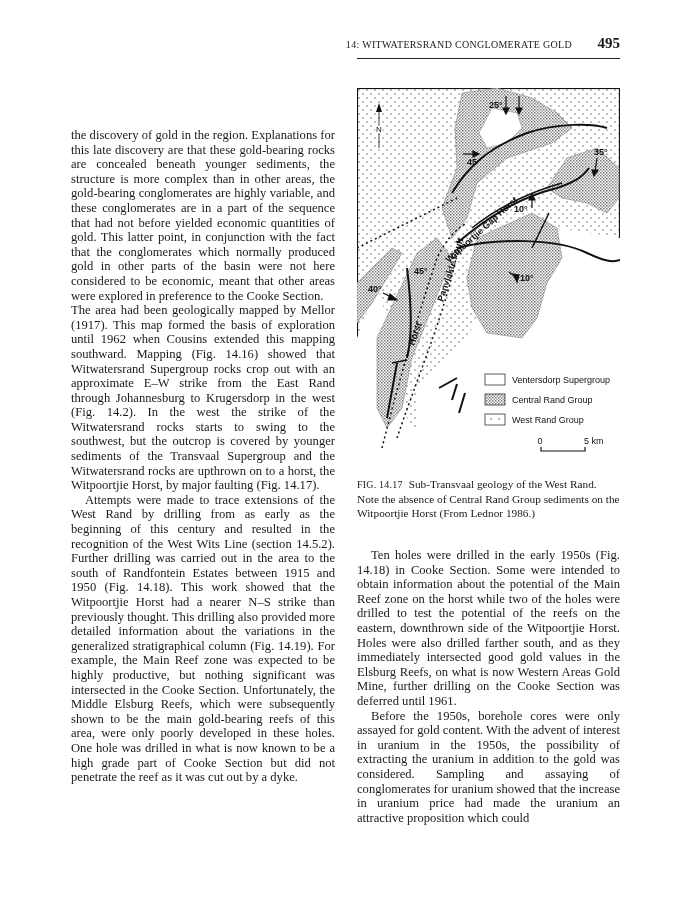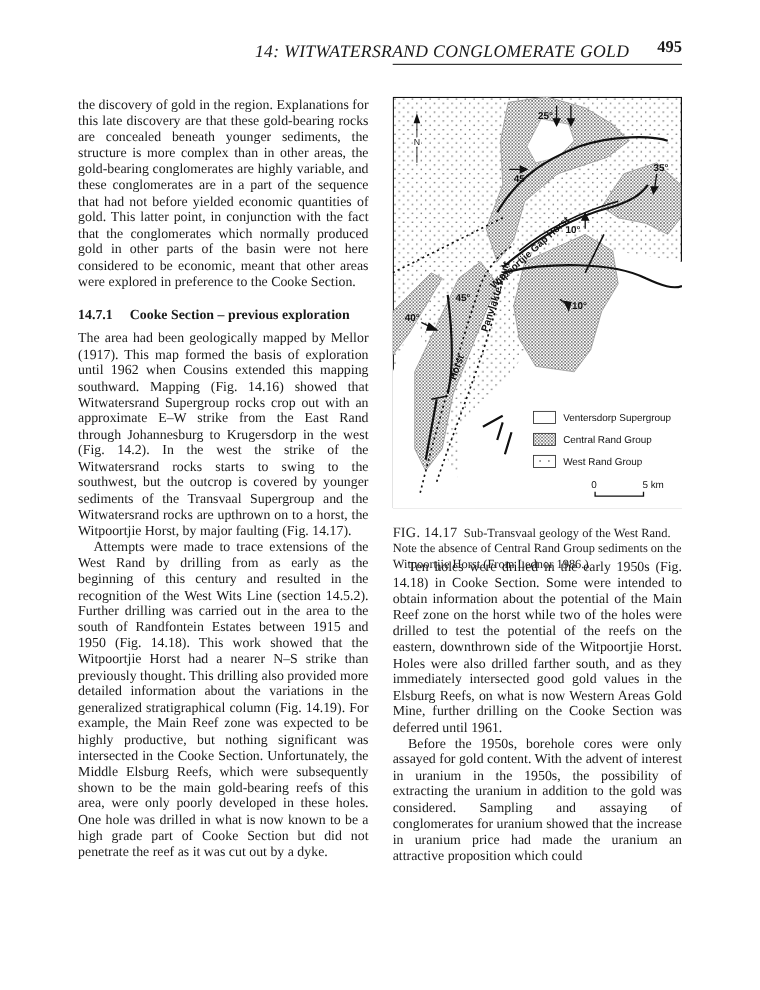--- a/index.html
+++ b/index.html
@@ -1,49 +1,46 @@
 <!DOCTYPE html>
 <html><head>
 <meta charset="utf-8">
 <style>
   html,body{margin:0;padding:0;background:#fff;}
   body{width:691px;height:900px;position:relative;overflow:hidden;color:#1a1a1a;
        font-family:"Liberation Serif","DejaVu Serif",serif;}
   .running-head{position:absolute;left:357px;top:36px;width:263px;height:20px;}
-  .rh-title{position:absolute;right:48px;top:3px;font-size:16px;letter-spacing:0.3px;white-space:nowrap;font-style:italic;}
+  .rh-title{position:absolute;right:48px;top:3px;font-size:10px;letter-spacing:0.3px;white-space:nowrap;}
   .rh-page{position:absolute;right:0;top:-1px;font-size:15px;font-weight:bold;}
   .rh-rule{position:absolute;left:0;right:0;top:22px;border-top:1px solid #222;}
-  .col{position:absolute;font-size:12.6px;line-height:14.6px;text-align:justify;hyphens:manual;}
+  .col{position:absolute;font-size:12.6px;line-height:14.6px;text-align:justify;hyphens:manual;margin-top:40px;}
   .col p{margin:0;}
   .col p.indent{text-indent:14px;}
   .col-left{left:71px;top:88px;width:264px;}
   .col-right{left:357px;top:508px;width:263px;}
   h3.sect{font-size:12.6px;font-weight:bold;margin:16px 0 6px 0;line-height:15px;}
   h3.sect .num{display:inline-block;width:47px;}
   .figure{position:absolute;left:357px;top:88px;width:263px;height:374px;}
   .figure svg{display:block;}
   .caption{position:absolute;left:357px;top:477px;width:263px;font-size:11.3px;line-height:14px;}
-  .caption .fig-label{font-size:13px;letter-spacing:0.2px;margin-right:6px;}
+  .caption .fig-label{font-size:10px;letter-spacing:0.2px;margin-right:6px;}
   .legend-text{font-family:"Liberation Sans","DejaVu Sans",sans-serif;font-size:9px;fill:#111;}
   .map-label{font-family:"Liberation Sans","DejaVu Sans",sans-serif;font-size:9px;font-weight:bold;fill:#111;}
 </style>
 </head>
 <body>
 
 <div class="running-head">
   <span class="rh-title">14: WITWATERSRAND CONGLOMERATE GOLD</span>
   <span class="rh-page">495</span>
   <div class="rh-rule"></div>
 </div>
 
 <div class="col col-left">
   <p>the discovery of gold in the region. Explanations for this late discovery are that these gold-bearing rocks are concealed beneath younger sediments, the structure is more complex than in other areas, the gold-bearing conglomerates are highly variable, and these conglomerates are in a part of the sequence that had not before yielded economic quantities of gold. This latter point, in conjunction with the fact that the conglomerates which normally produced gold in other parts of the basin were not here considered to be economic, meant that other areas were explored in preference to the Cooke Section.</p>
-  <h3 class="sect">
-    <span class="num">14.7.1</span><span>Cooke Section – previous exploration</span>
-  </h3>
   <p>The area had been geologically mapped by Mellor (1917). This map formed the basis of exploration until 1962 when Cousins extended this mapping southward. Mapping (Fig. 14.16) showed that Witwatersrand Supergroup rocks crop out with an approximate E–W strike from the East Rand through Johannesburg to Krugersdorp in the west (Fig. 14.2). In the west the strike of the Witwatersrand rocks starts to swing to the southwest, but the outcrop is covered by younger sediments of the Transvaal Supergroup and the Witwatersrand rocks are upthrown on to a horst, the Witpoortjie Horst, by major faulting (Fig. 14.17).</p>
   <p class="indent">Attempts were made to trace extensions of the West Rand by drilling from as early as the beginning of this century and resulted in the recognition of the West Wits Line (section 14.5.2). Further drilling was carried out in the area to the south of Randfontein Estates between 1915 and 1950 (Fig. 14.18). This work showed that the Witpoortjie Horst had a nearer N–S strike than previously thought. This drilling also provided more detailed information about the variations in the generalized stratigraphical column (Fig. 14.19). For example, the Main Reef zone was expected to be highly productive, but nothing significant was intersected in the Cooke Section. Unfortunately, the Middle Elsburg Reefs, which were subsequently shown to be the main gold-bearing reefs of this area, were only poorly developed in these holes. One hole was drilled in what is now known to be a high grade part of Cooke Section but did not penetrate the reef as it was cut out by a dyke.</p>
 </div>
 
 <div class="figure">
   <svg width="263" height="374" viewBox="0 0 263 374">
     <defs>
       <pattern id="dots" width="8" height="8" patternUnits="userSpaceOnUse">
         <circle cx="2" cy="2" r="0.7" fill="#555"></circle>
         <circle cx="6" cy="6" r="0.7" fill="#555"></circle>

